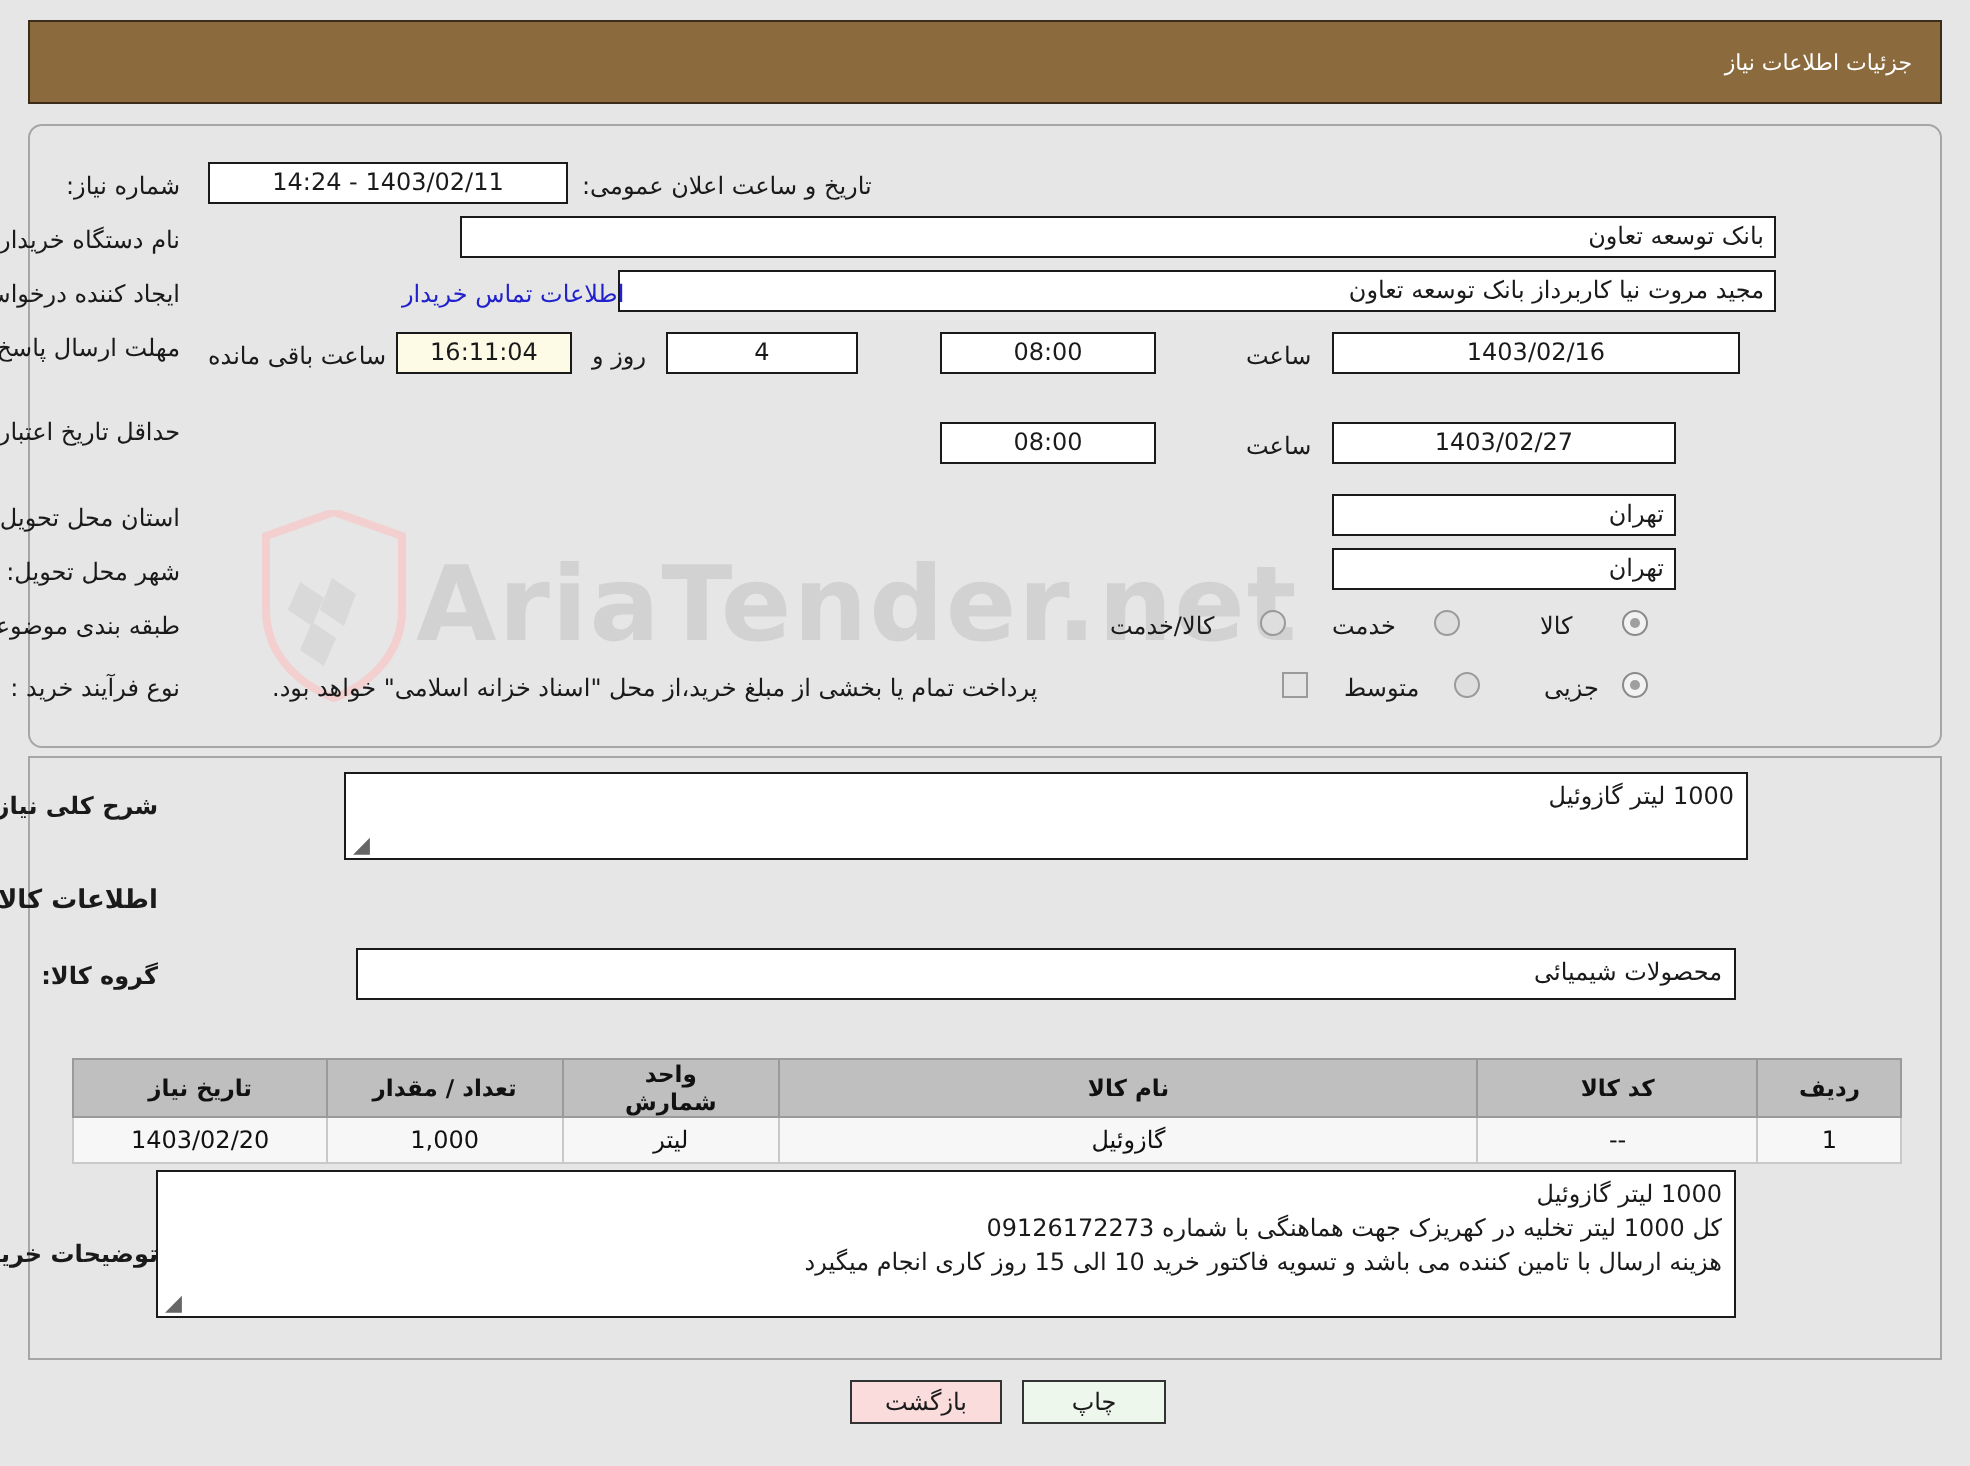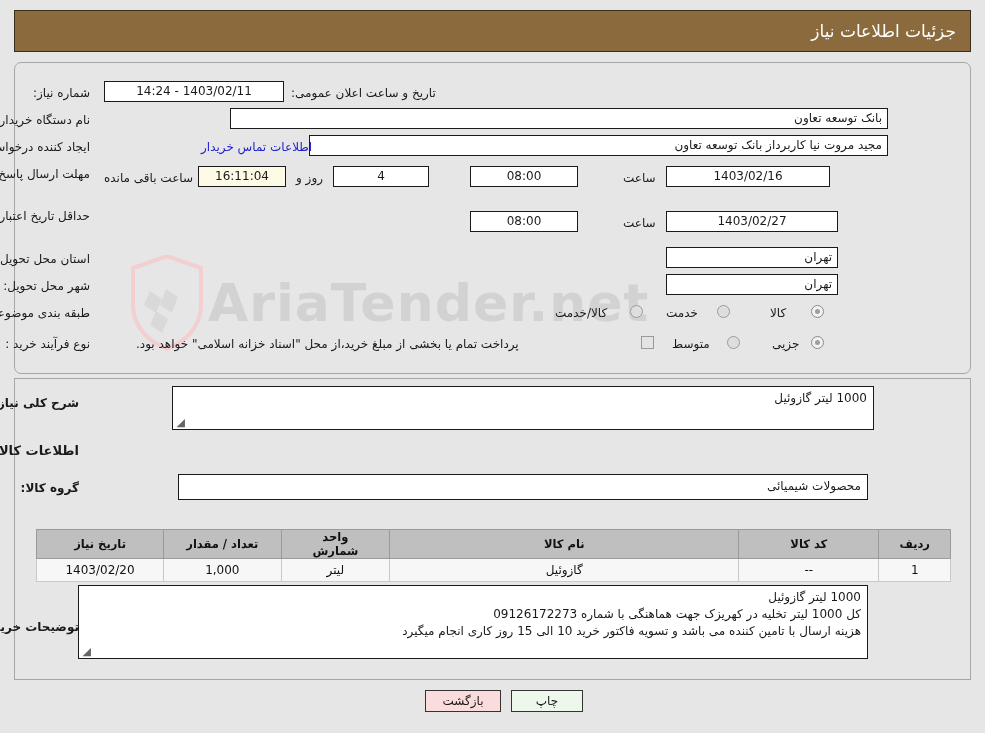--- a/index.html
+++ b/index.html
@@ -46,21 +46,21 @@
     position: absolute;
     left: 14px; top: 10px;
     width: 957px; height: 42px;
     background: #8b6b3d;
     border: 1px solid #3b2d19;
     color: #ffffff;
     display: flex;
     align-items: center;
     justify-content: flex-start;
     padding: 0 14px;
-    font-size: 17px;
+    font-size: 11px;
     z-index: 2;
   }
 
   
   .panel {
     position: absolute;
     background: transparent;
     border: 1px solid #a6a6a6;
     z-index: 1;
   }
@@ -210,21 +210,21 @@
   <div class="fld center" style="left:104px; top:81px; width:180px;">1403/02/11 - 14:24</div>
 
   <div class="lbl" style="right:895px; top:113px;">نام دستگاه خریدار:</div>
   <div class="fld right" style="left:230px; top:108px; width:658px;">بانک توسعه تعاون</div>
 
   <div class="lbl" style="right:895px; top:140px;">ایجاد کننده درخواست:</div>
   <div class="fld right" style="left:309px; top:135px; width:579px;">مجید مروت نیا کاربرداز بانک توسعه تعاون</div>
   <div class="lbl link" style="left:201px; top:140px;">اطلاعات تماس خریدار</div>
 
   <div class="lbl" style="right:895px; top:167px; width:78px; text-align:right;">مهلت ارسال پاسخ: تا تاریخ:</div>
-  <div class="fld center" style="left:666px; top:166px; width:164px;">1403/02/16</div>
+  <div class="fld center" style="left:666px; top:166px; width:204px;">1403/02/16</div>
   <div class="lbl" style="left:623px; top:171px;">ساعت</div>
   <div class="fld center" style="left:470px; top:166px; width:108px;">08:00</div>
 
   <div class="fld center" style="left:333px; top:166px; width:96px;">4</div>
   <div class="lbl" style="left:296px; top:171px;">روز و</div>
   <div class="fld center cream" style="left:198px; top:166px; width:88px;">16:11:04</div>
   <div class="lbl" style="left:104px; top:171px;">ساعت باقی مانده</div>
 
   <div class="lbl" style="right:895px; top:209px; width:78px; text-align:right;">حداقل تاریخ اعتبار قیمت: تا تاریخ:</div>
   <div class="fld center" style="left:666px; top:211px; width:172px;">1403/02/27</div>

